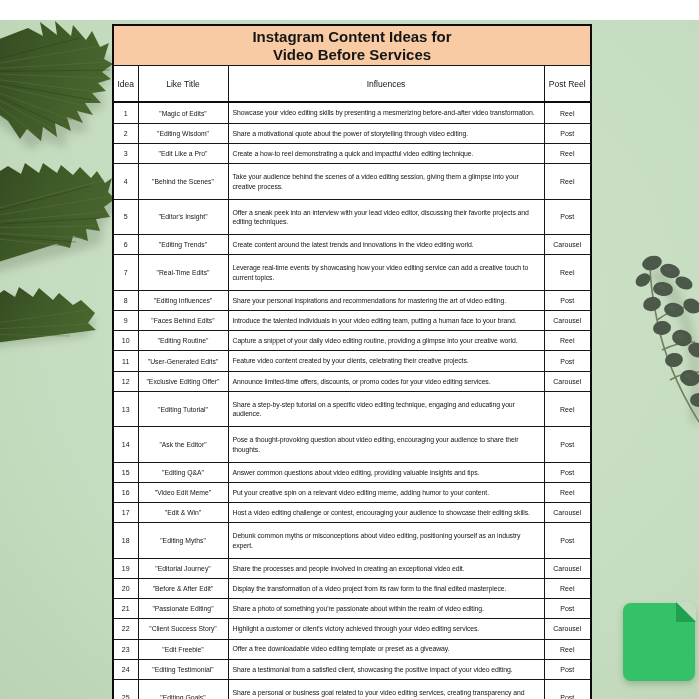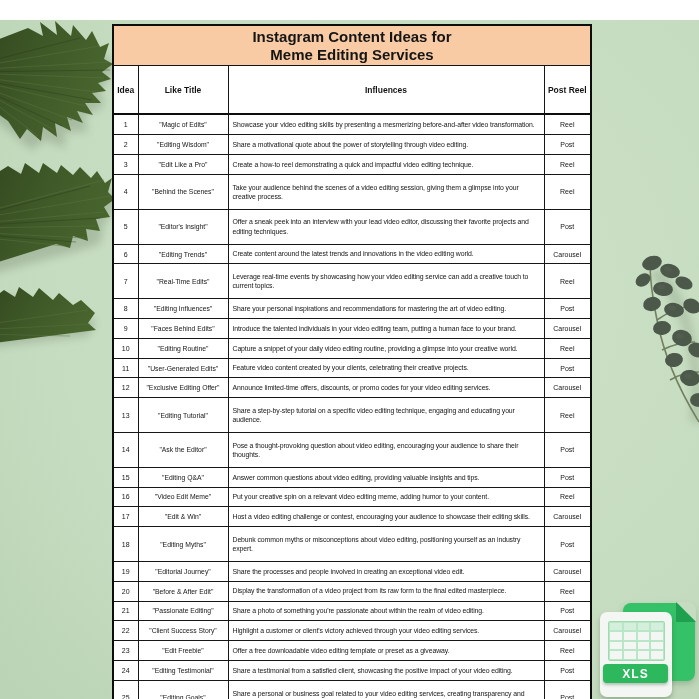--- a/index.html
+++ b/index.html
@@ -31,23 +31,23 @@
     background:#f8cba4;
     border-bottom:2px solid #0d0d0d;
     font-size:15px;font-weight:bold;
     text-align:center;
     line-height:1.18;
     padding:2px 0;
     height:34px;
   }
   tr.cols th{
     background:#ffffff;
-    font-size:8.5px;font-weight:bold;
+    font-size:8.5px;font-weight:normal;
     text-align:center;
-    padding:17px 0;
+    padding:11px 0;
     height:13px;
     border-bottom:2px solid #0d0d0d;
   }
   td.c-idea{font-size:7px;text-align:center;padding:1px 1px;}
   td.c-title{font-size:6.8px;text-align:center;padding:1px 2px;}
   td.c-desc{font-size:6.9px;text-align:left;padding:1px 4px;line-height:1.35;letter-spacing:-0.1px;}
   td.c-type{font-size:7px;text-align:center;padding:1px 1px;}
 
   
   .xls{position:absolute;left:600px;top:581px;width:98px;height:100px;}
@@ -204,21 +204,21 @@
     <colgroup>
       <col style="width:25px">
         <col style="width:90px">
         <col style="width:316px">
         <col style="width:47px">
     </colgroup>
     <thead>
       <tr>
         <th class="banner" colspan="4">
           <div>Instagram Content Ideas for</div>
-          <div>Meme Editing Services</div>
+          <div>Video Before Services</div>
         </th>
       </tr>
       <tr class="cols">
         <th>Idea</th>
         <th>Like Title</th>
         <th>Influences</th>
         <th>Post Reel</th>
       </tr>
     </thead>
     <tbody>
@@ -372,36 +372,15 @@
       <td class="c-desc">Share a personal or business goal related to your video editing services, creating transparency and connection.</td>
       <td class="c-type">Post</td>
     </tr>
       </tbody>
   </table>
 
   <div class="xls">
     <div class="xls-back">
       <div class="fold"></div>
     </div>
-    <div class="xls-front">
-      <div class="xls-grid">
-        <div class="cell hdr"></div>
-          <div class="cell hdr"></div>
-          <div class="cell hdr"></div>
-          <div class="cell hdr"></div>
-        <div class="cell"></div>
-          <div class="cell"></div>
-          <div class="cell"></div>
-          <div class="cell"></div>
-        <div class="cell"></div>
-          <div class="cell"></div>
-          <div class="cell"></div>
-          <div class="cell"></div>
-        <div class="cell"></div>
-          <div class="cell"></div>
-          <div class="cell"></div>
-          <div class="cell"></div>
-      </div>
-      <div class="xls-badge">XLS</div>
-    </div>
   </div>
 
 </div>
 
 </body></html>

